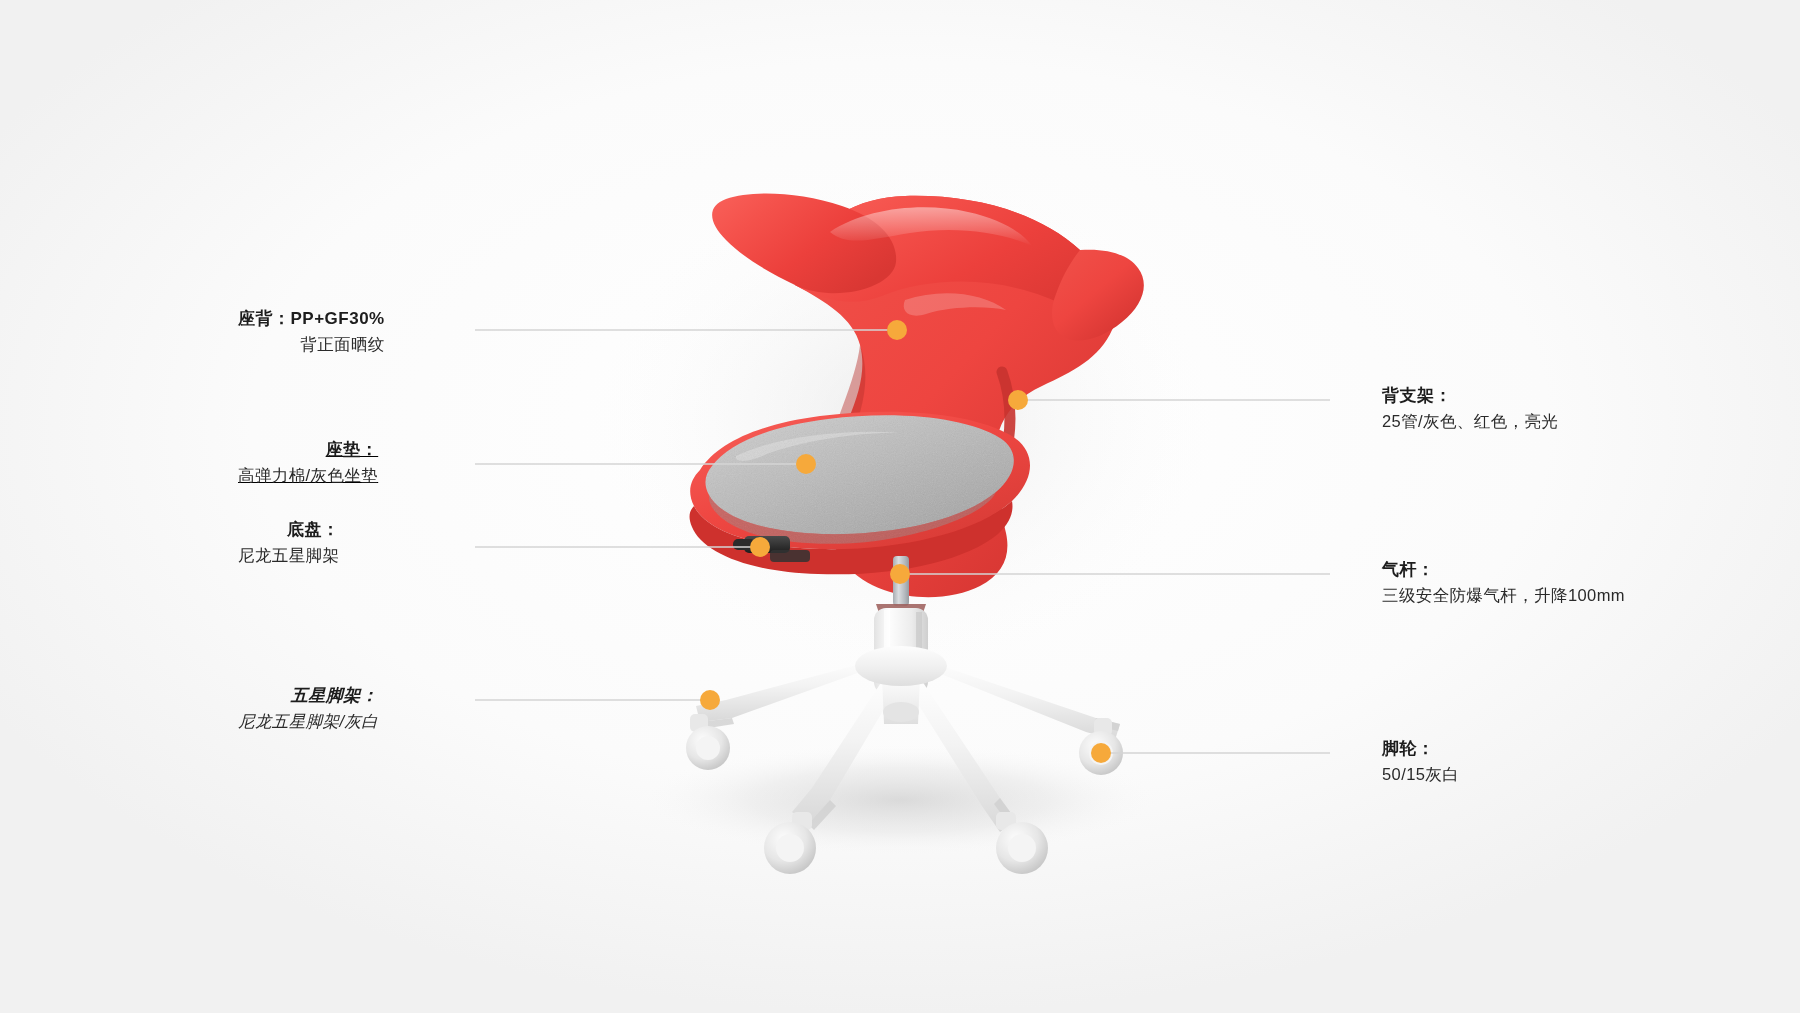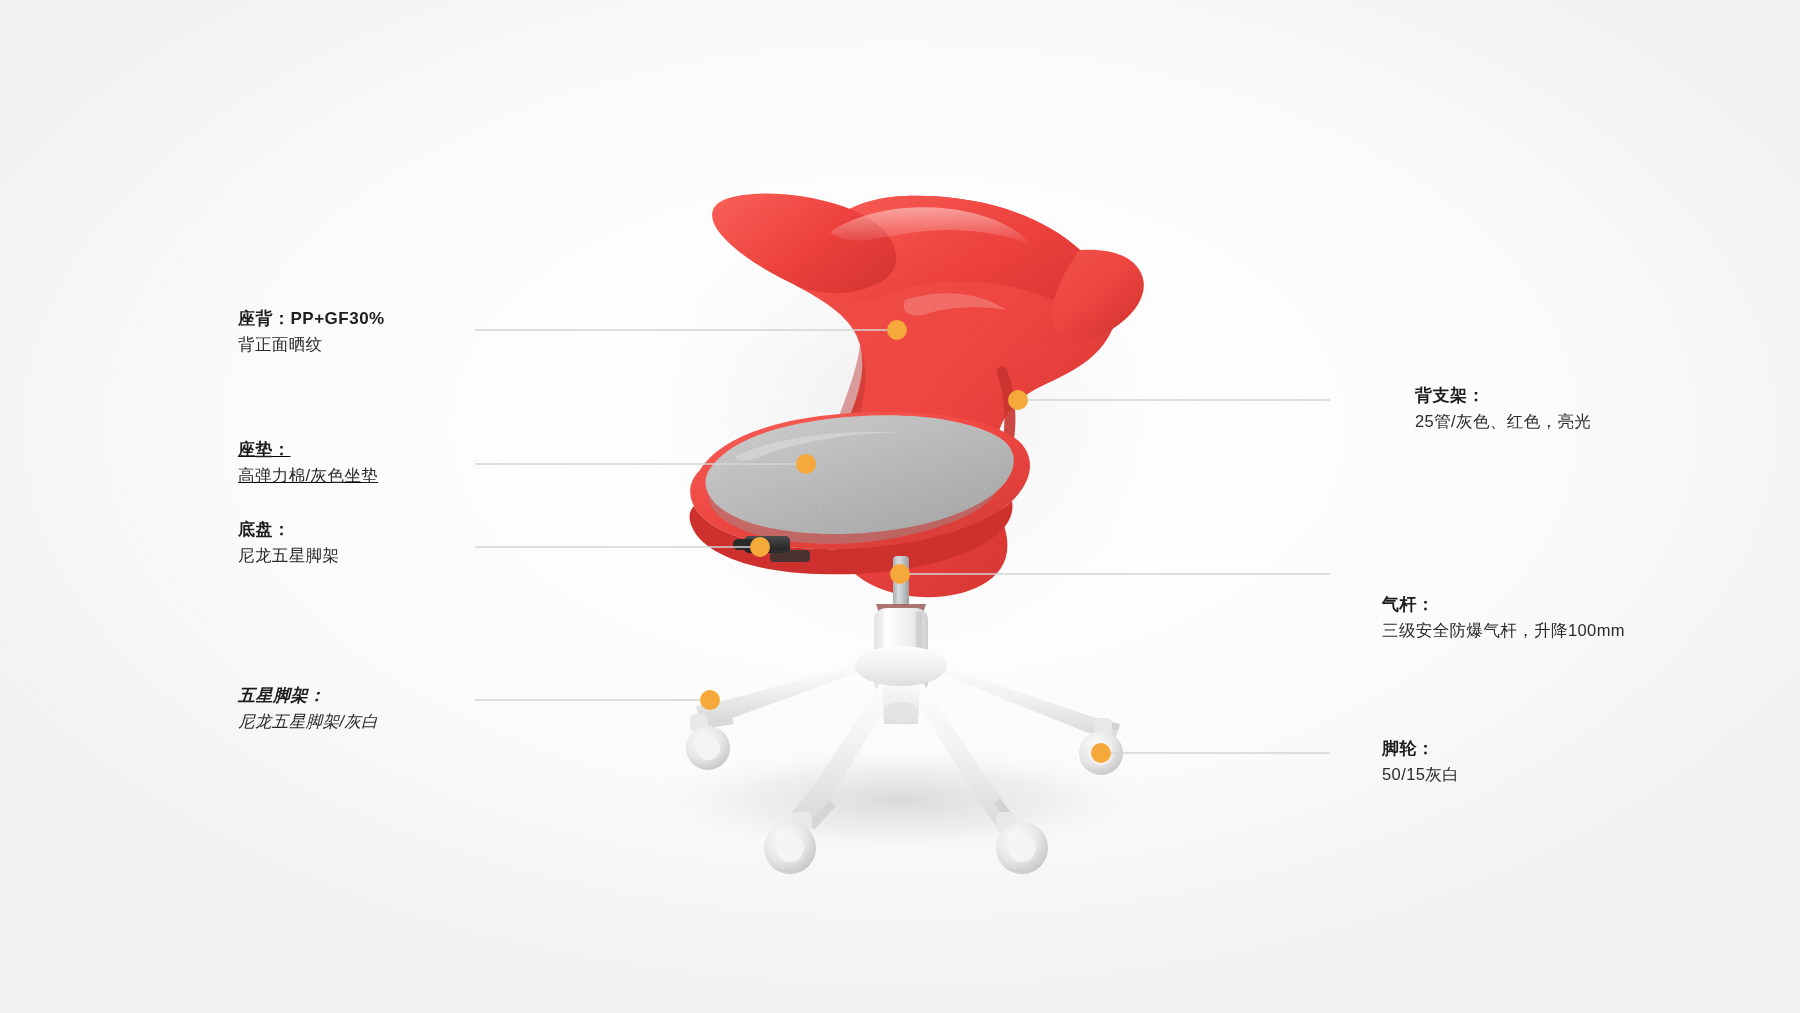--- a/index.html
+++ b/index.html
@@ -25,25 +25,25 @@
   }
 
   
   .stage{position:absolute;left:0;top:0;width:1800px;height:1013px;}
   .stage svg{display:block;}
 
   
   .callout{position:absolute;white-space:nowrap;}
   .callout .c-title{
     font-size:17px;font-weight:bold;color:#1d1d1d;
-    line-height:1.55;letter-spacing:.5px;
+    line-height:1.55;letter-spacing:.5px;text-align:right;
   }
   .callout .c-desc{
     font-size:16.5px;font-weight:normal;color:#2a2a2a;
-    line-height:1.55;letter-spacing:.4px;
+    line-height:1.55;letter-spacing:.4px;text-align:right;
   }
   .callout.right .c-title,.callout.right .c-desc{text-align:left;}
 </style>
 </head>
 <body>
 
 <div id="page">
 
   <div class="header">
     <div class="header-title">
@@ -313,25 +313,25 @@
         <div class="c-desc">高弹力棉/灰色坐垫</div>
       </div>
       <div class="callout left" style="left: 238px; top: 517px;">
         <div class="c-title">底盘：</div>
         <div class="c-desc">尼龙五星脚架</div>
       </div>
       <div class="callout left" style="left: 238px; top: 683px; font-style: italic;">
         <div class="c-title">五星脚架：</div>
         <div class="c-desc">尼龙五星脚架/灰白</div>
       </div>
-      <div class="callout right" style="left: 1382px; top: 383px; margin-left: 33px;">
+      <div class="callout right" style="left: 1382px; top: 383px;">
         <div class="c-title">背支架：</div>
         <div class="c-desc">25管/灰色、红色，亮光</div>
       </div>
-      <div class="callout right" style="left: 1382px; top: 557px; margin-top: 35px;">
+      <div class="callout right" style="left: 1382px; top: 557px;">
         <div class="c-title">气杆：</div>
         <div class="c-desc">三级安全防爆气杆，升降100mm</div>
       </div>
       <div class="callout right" style="left: 1382px; top: 736px;">
         <div class="c-title">脚轮：</div>
         <div class="c-desc">50/15灰白</div>
       </div>
     </div>
 
 </div>

